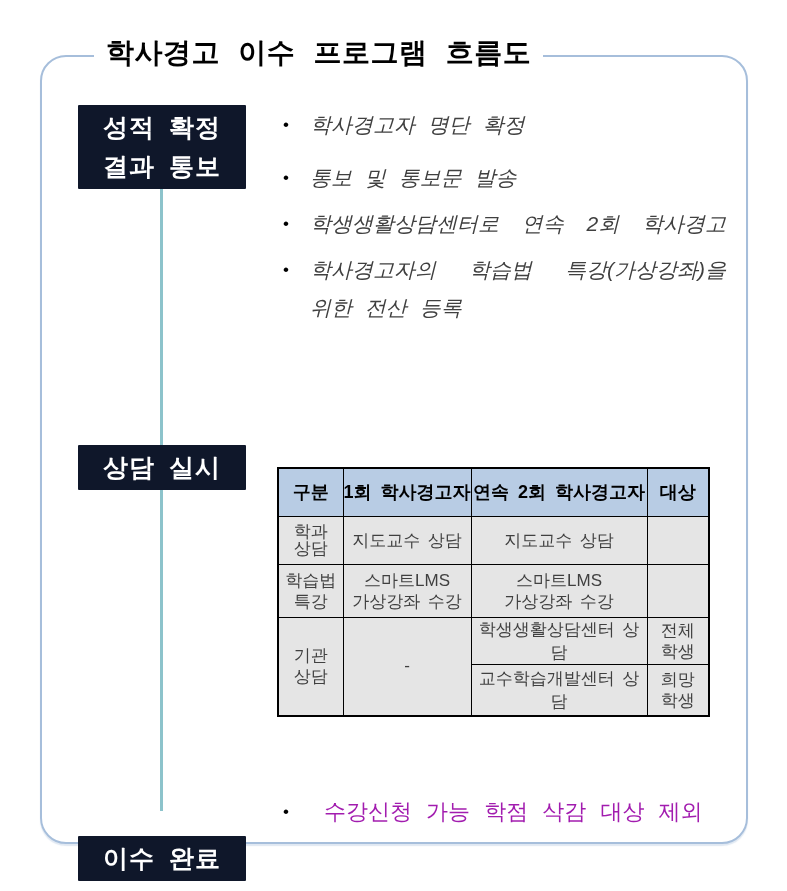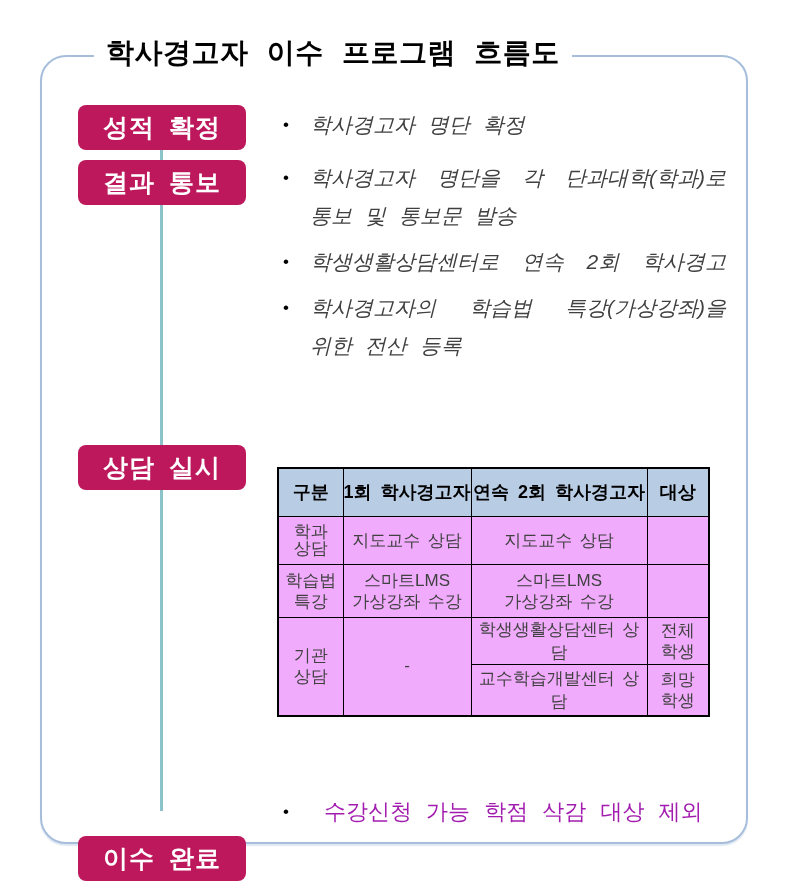--- a/index.html
+++ b/index.html
@@ -10,75 +10,74 @@
          border:2px solid #A6BEDB;border-radius:26px;box-sizing:border-box;
          box-shadow:0 2px 1px rgba(166,190,219,.35);}
 
   .title{position:absolute;left:94px;top:33px;z-index:3;background:#fff;
          padding:0 12px;font-size:28px;font-weight:bold;color:#000;
          line-height:40px;letter-spacing:.5px;word-spacing:10px;white-space:nowrap;}
 
   .vline{position:absolute;left:160px;top:127px;width:3px;height:684px;background:#8CC3CB;z-index:1;}
 
   .stage{position:absolute;left:78px;width:168px;height:45px;z-index:2;
-         background:#be185d;border-radius:8px;color:#fff;
+         background:#0f172a;border-radius:1px;color:#fff;
          font-size:25px;font-weight:bold;letter-spacing:1px;word-spacing:6px;
          display:flex;align-items:center;justify-content:center;white-space:nowrap;}
-  .s1{top:105px}.s2{top:160px}.s3{top:445px}.s4{top:836px}
+  .s1{top:105px}.s2{top:144px}.s3{top:445px}.s4{top:836px}
 
   .notes{position:absolute;left:283px;top:106px;width:443px;color:#404040;font-size:21px;}
   .bullet-item{display:flex;margin-bottom:8px;}
   .bullet-item.mb-lg{margin-bottom:15px;}
   .dot{width:27px;flex:none;color:#000;font-size:17px;line-height:38px;}
   .bl{flex:1;min-width:0;font-style:italic;}
   .line{line-height:38px;word-spacing:7px;white-space:nowrap;}
   .line.fill{white-space:normal;text-align:justify;text-align-last:justify;}
 
-  table.tbl{position:absolute;left:277px;top:467px;z-index:2;background:#f0abfc;
+  table.tbl{position:absolute;left:277px;top:467px;z-index:2;background:#e5e5e5;
             border-collapse:collapse;table-layout:fixed;border:2.5px solid #000;}
   .tbl th,.tbl td{border:1.5px solid #000;text-align:center;vertical-align:middle;
                   padding:0;overflow:hidden;}
   .tbl th{background:#B8CCE4;color:#000;font-size:18px;font-weight:bold;word-spacing:4px;}
   .tbl td{color:#404040;font-size:17px;font-weight:normal;word-spacing:3px;}
   .tbl .tight div{line-height:17px;}
   .tbl .two div{line-height:21px;}
 
   .completion{position:absolute;left:283px;top:789px;height:45px;display:flex;align-items:center;z-index:2;}
   .completion .dot{line-height:45px;}
   .completion .red{font-size:22px;color:#a21caf;word-spacing:8px;white-space:nowrap;margin-left:14px;}
 </style>
 </head>
 <body>
 
 <div class="page">
 
   <div class="frame"></div>
 
-  <div class="title">학사경고자 이수 프로그램 흐름도</div>
+  <div class="title">학사경고 이수 프로그램 흐름도</div>
 
   <div class="vline"></div>
 
   <div class="stage s1">성적 확정</div>
   <div class="stage s2">결과 통보</div>
   <div class="stage s3">상담 실시</div>
   <div class="stage s4">이수 완료</div>
 
   <div class="notes">
 
     <div class="bullet-item mb-lg">
       <span class="dot">•</span>
       <div class="bl">
         <div class="line">학사경고자 명단 확정</div>
       </div>
     </div>
 
     <div class="bullet-item">
       <span class="dot">•</span>
       <div class="bl">
-        <div class="line fill">학사경고자 명단을 각 단과대학(학과)로</div>
         <div class="line">통보 및 통보문 발송</div>
       </div>
     </div>
 
     <div class="bullet-item">
       <span class="dot">•</span>
       <div class="bl">
         <div class="line fill">학생생활상담센터로 연속 2회 학사경고</div>
       </div>
     </div>

